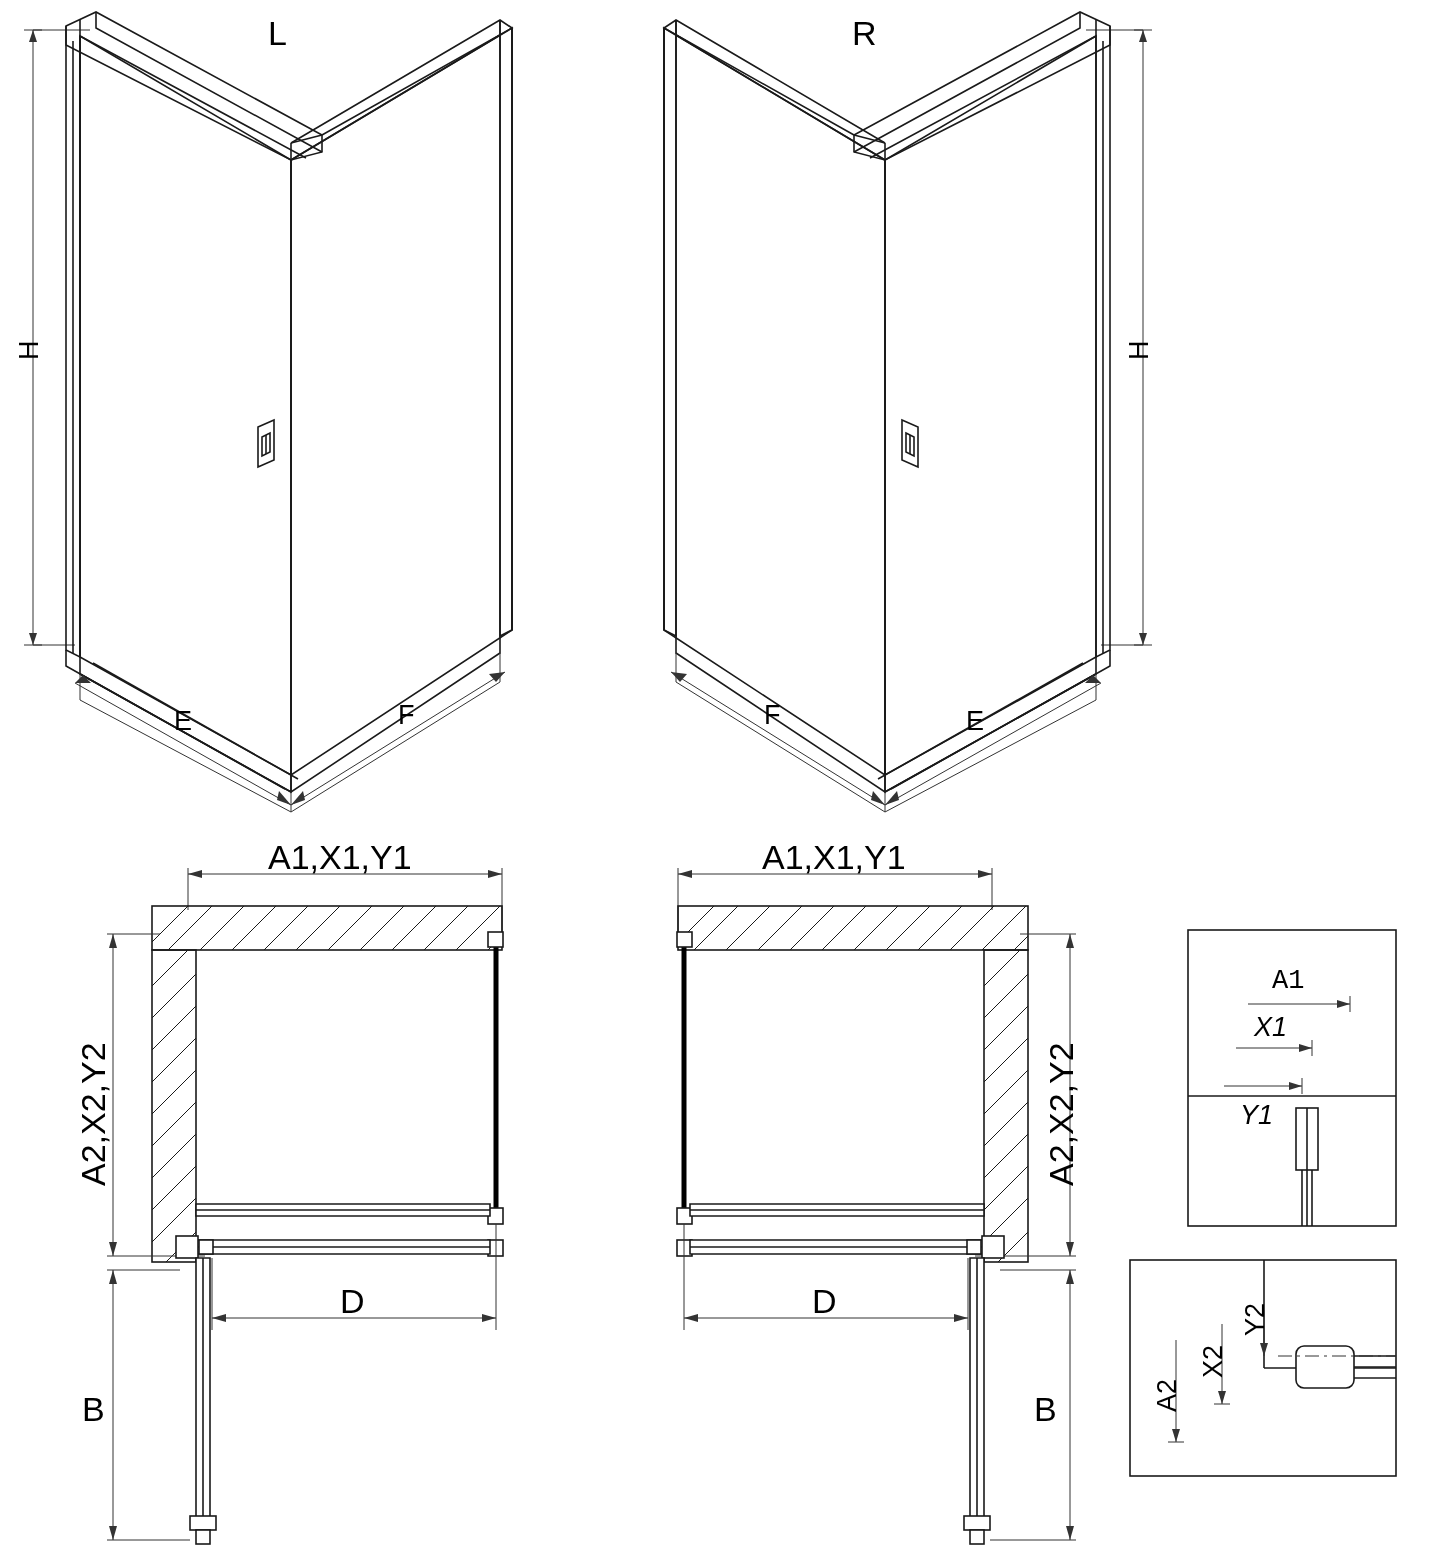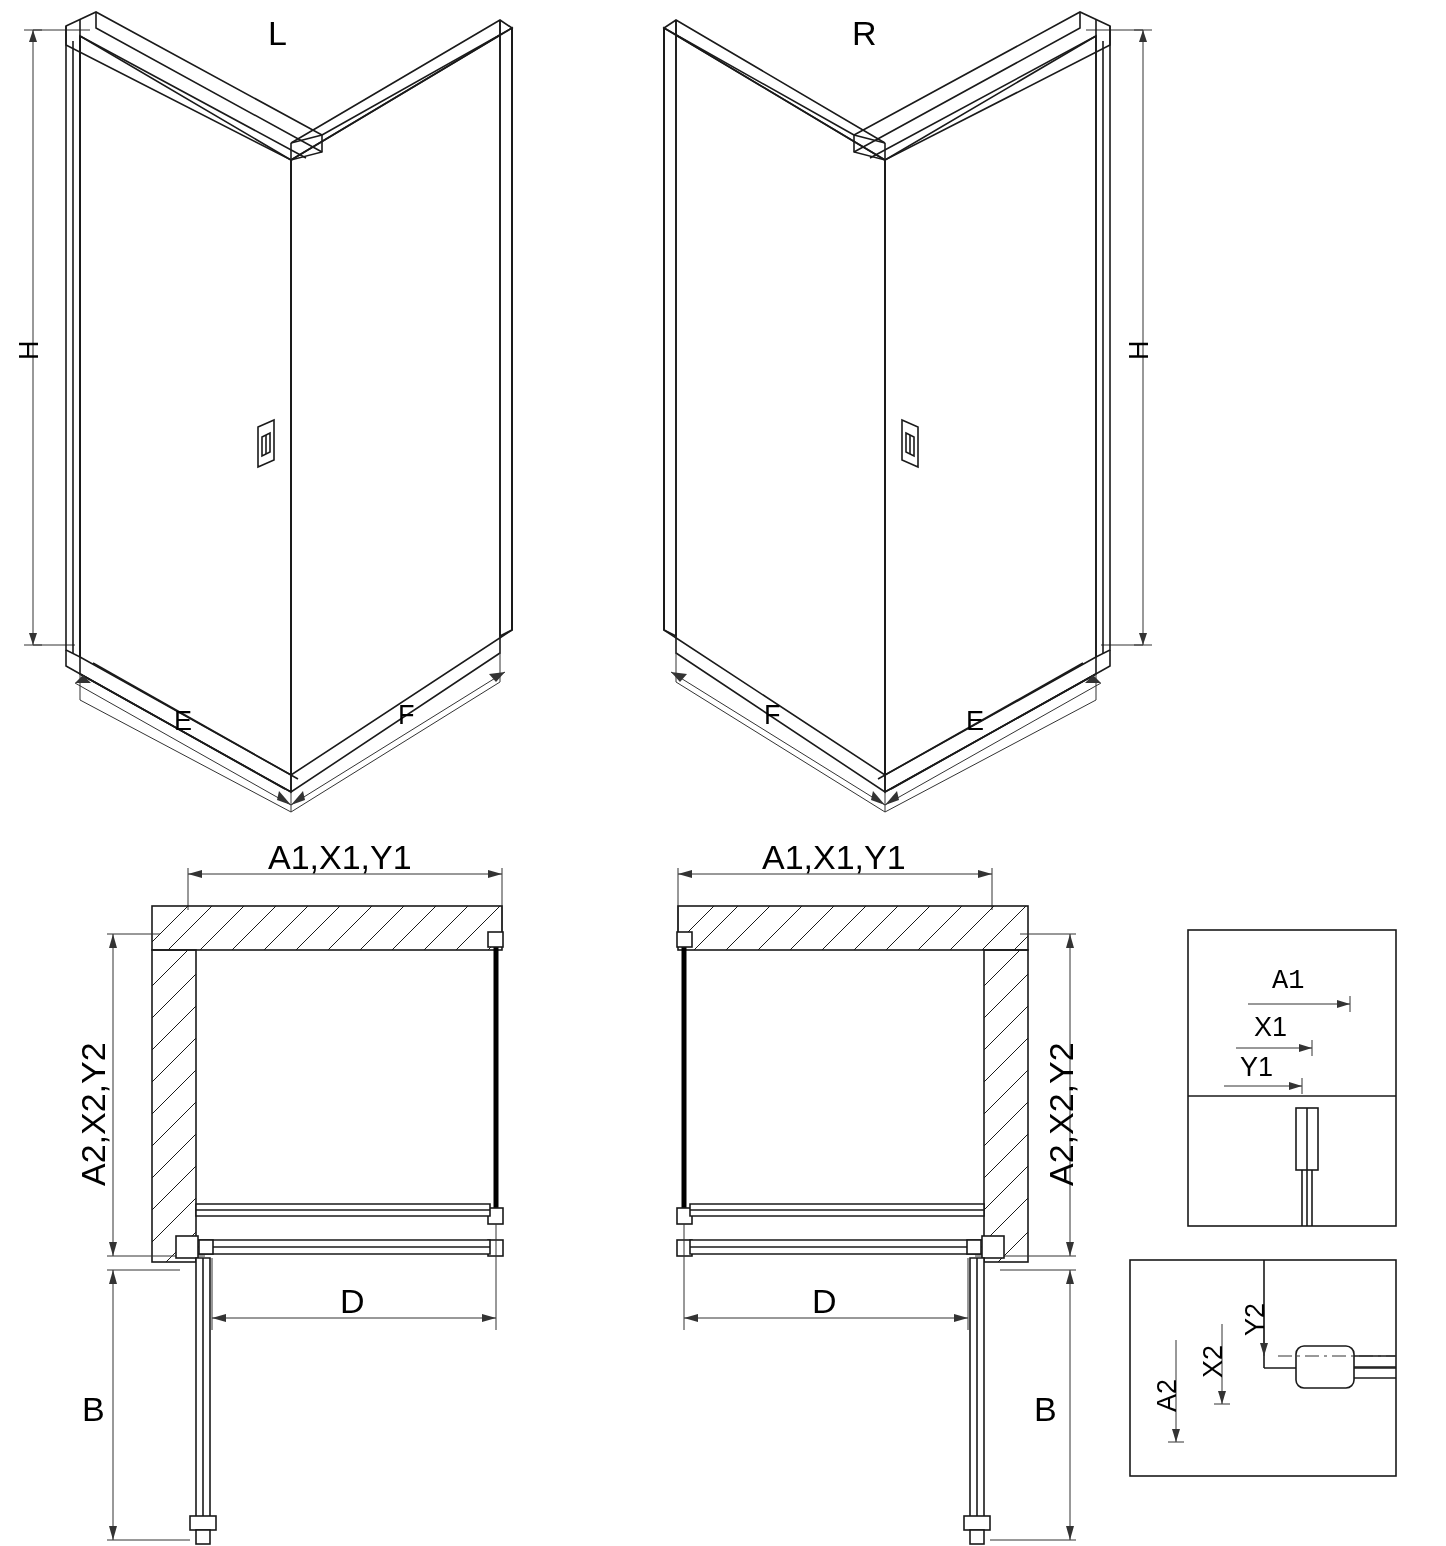--- a/index.html
+++ b/index.html
@@ -378,20 +378,20 @@
 <div class="lbl lbl-big rot90" style="left:74px;top:1186px;">A2,X2,Y2</div>
 <div class="lbl lbl-big rot90" style="left:1042px;top:1186px;">A2,X2,Y2</div>
 
 <div class="lbl lbl-big" style="left:340px;top:1282px;">D</div>
 <div class="lbl lbl-big" style="left:812px;top:1282px;">D</div>
 
 <div class="lbl lbl-big" style="left:82px;top:1390px;">B</div>
 <div class="lbl lbl-big" style="left:1034px;top:1390px;">B</div>
 
 <div class="lbl lbl-md" style="left:1272px;top:966px;font-family:Liberation Mono, monospace;">A1</div>
-<div class="lbl lbl-md" style="left:1254px;top:1012px;">X1</div>
-<div class="lbl lbl-md" style="left:1240px;top:1052px;">Y1</div>
+<div class="lbl lbl-md" style="left:1254px;top:1012px;font-style:italic;">X1</div>
+<div class="lbl lbl-md" style="left:1240px;top:1100px;font-style:italic;">Y1</div>
 
 <div class="lbl lbl-md rot90" style="left:1152px;top:1412px;">A2</div>
 <div class="lbl lbl-md rot90" style="left:1198px;top:1378px;">X2</div>
 <div class="lbl lbl-md rot90" style="left:1240px;top:1336px;">Y2</div>
 
 </div>
 
 </body></html>

